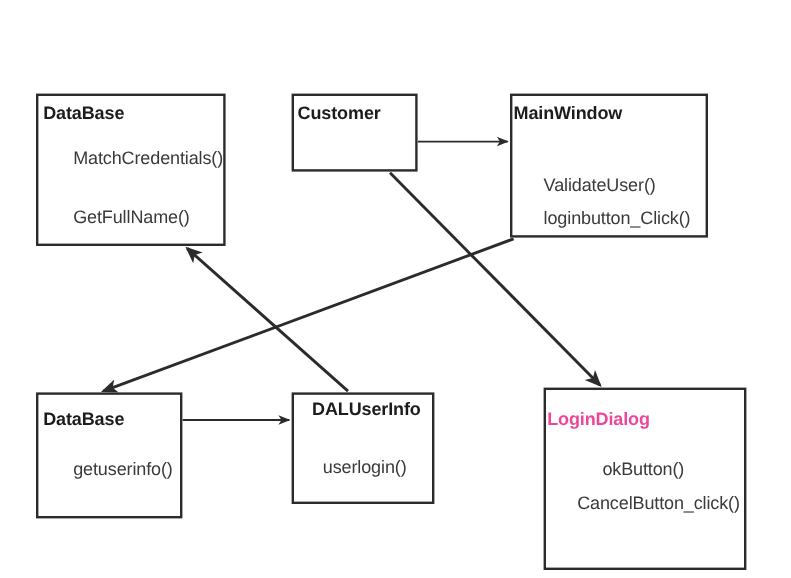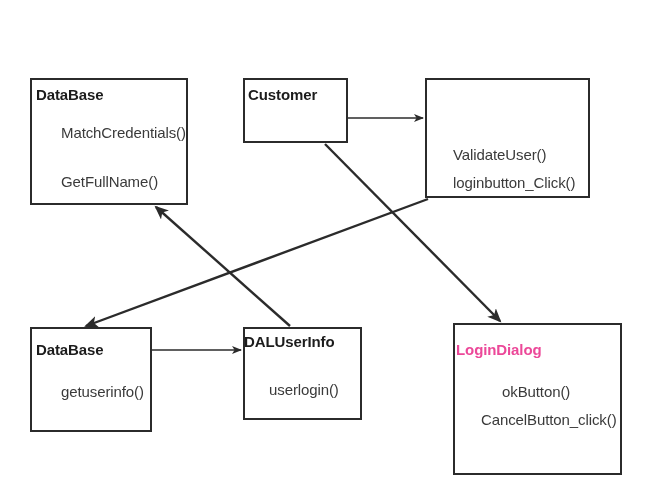--- a/index.html
+++ b/index.html
@@ -81,22 +81,23 @@
       <div class="class-box" style="left: 425px; top: 78px; width: 165px; height: 120px; border-color: rgb(43, 43, 43);"></div>
       <div class="class-box" style="left: 30px; top: 327px; width: 122px; height: 105px; border-color: rgb(43, 43, 43);"></div>
       <div class="class-box" style="left: 243px; top: 327px; width: 119px; height: 93px; border-color: rgb(43, 43, 43);"></div>
       <div class="class-box" style="left: 453px; top: 323px; width: 169px; height: 152px; border-color: rgb(43, 43, 43);"></div>
     </div>
 
 <div class="class-title" style="left: 36px; top: 86px; color: rgb(28, 28, 28);">DataBase</div>
     <div class="class-method" style="left: 36px; top: 124px; color: rgb(58, 58, 58);">MatchCredentials()</div>
     <div class="class-method" style="left: 36px; top: 173px; color: rgb(58, 58, 58);">GetFullName()</div>
     <div class="class-title" style="left: 248px; top: 86px; color: rgb(28, 28, 28);">Customer</div>
+    <div class="class-title" style="left: 428px; top: 86px; color: rgb(28, 28, 28);">MainWindow</div>
     <div class="class-method" style="left: 428px; top: 146px; color: rgb(58, 58, 58); text-align: center;">ValidateUser()</div>
     <div class="class-method" style="left: 428px; top: 174px; color: rgb(58, 58, 58);">loginbutton_Click()</div>
     <div class="class-title" style="left: 36px; top: 341px; color: rgb(28, 28, 28);">DataBase</div>
     <div class="class-method" style="left: 36px; top: 383px; color: rgb(58, 58, 58);">getuserinfo()</div>
-    <div class="class-title" style="left: 244px; top: 333px; color: rgb(28, 28, 28);">DALUserInfo</div>
+    <div class="class-title" style="left: 244px; top: 333px; color: rgb(28, 28, 28); padding-left: 16px;">DALUserInfo</div>
     <div class="class-method" style="left: 244px; top: 381px; color: rgb(58, 58, 58);">userlogin()</div>
     <div class="class-title" style="left: 456px; top: 341px; color: #ec4899;">LoginDialog</div>
     <div class="class-method" style="left: 456px; top: 383px; color: rgb(58, 58, 58); padding-left: 21px;">okButton()</div>
     <div class="class-method" style="left: 456px; top: 411px; color: rgb(58, 58, 58);">CancelButton_click()</div>
   </div>
 
 </body></html>

